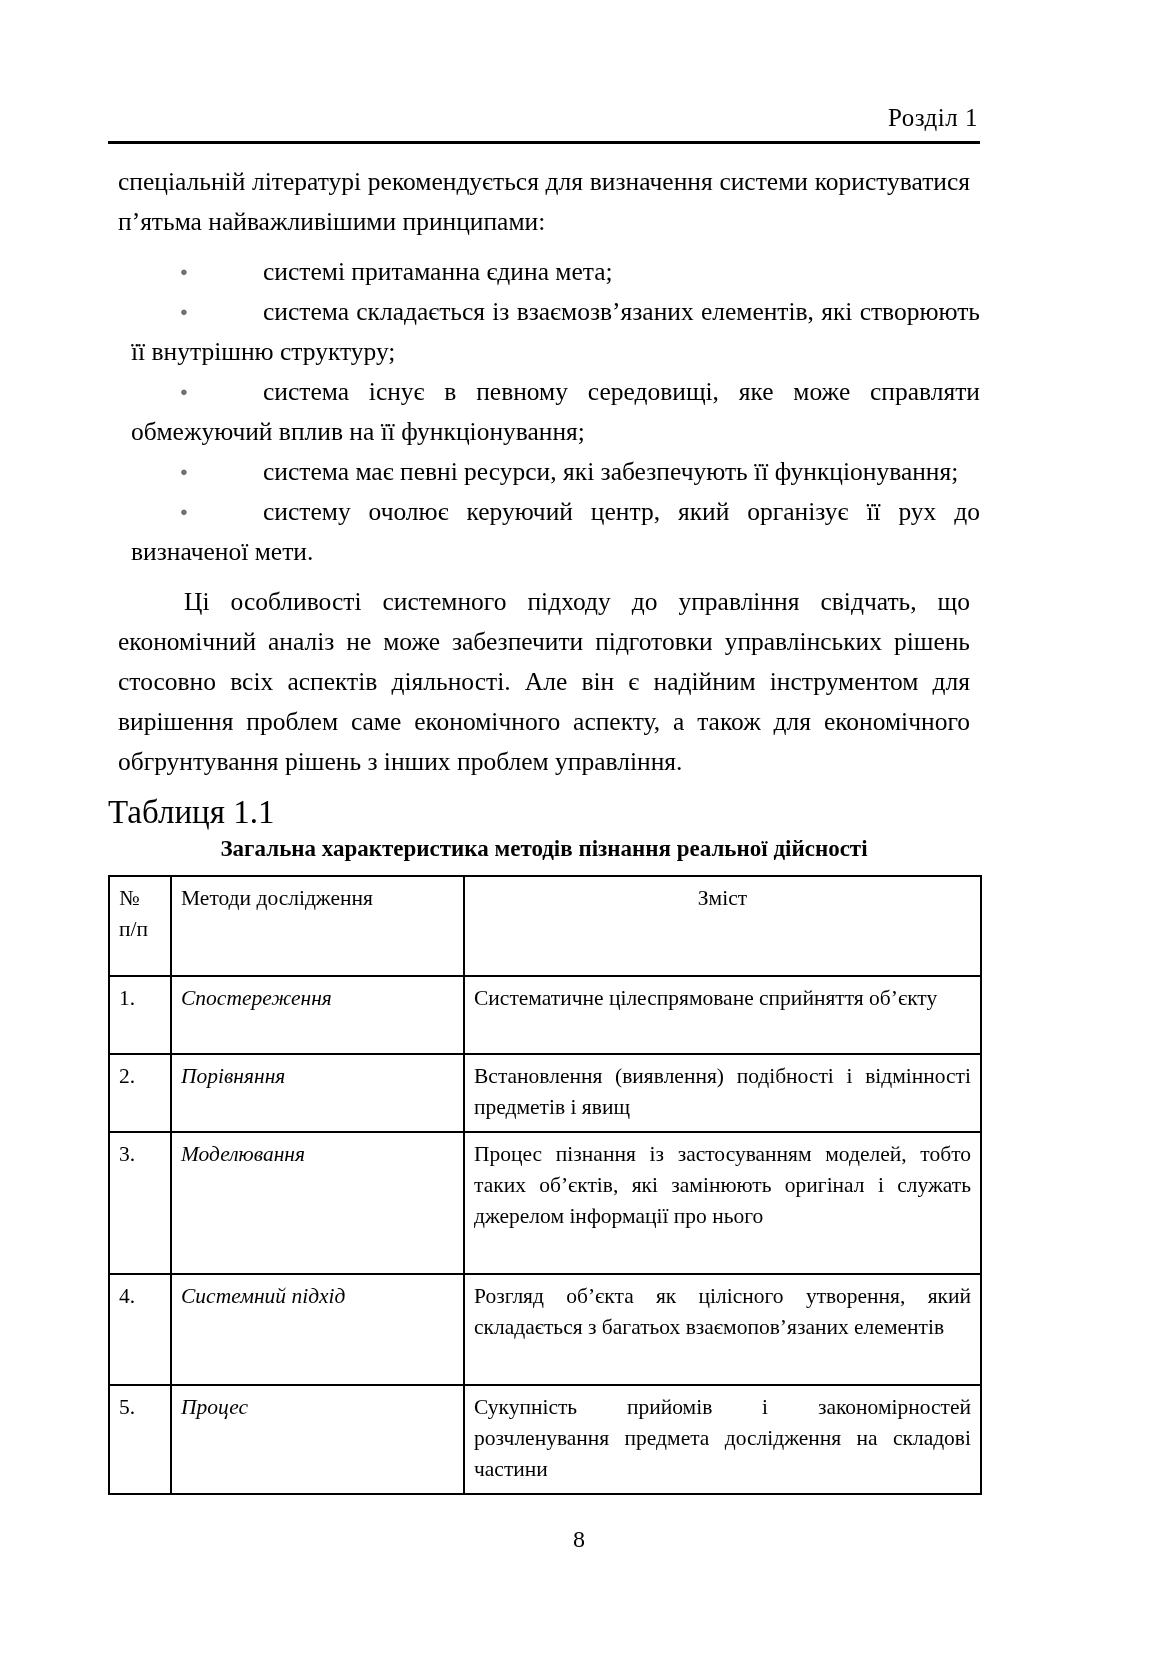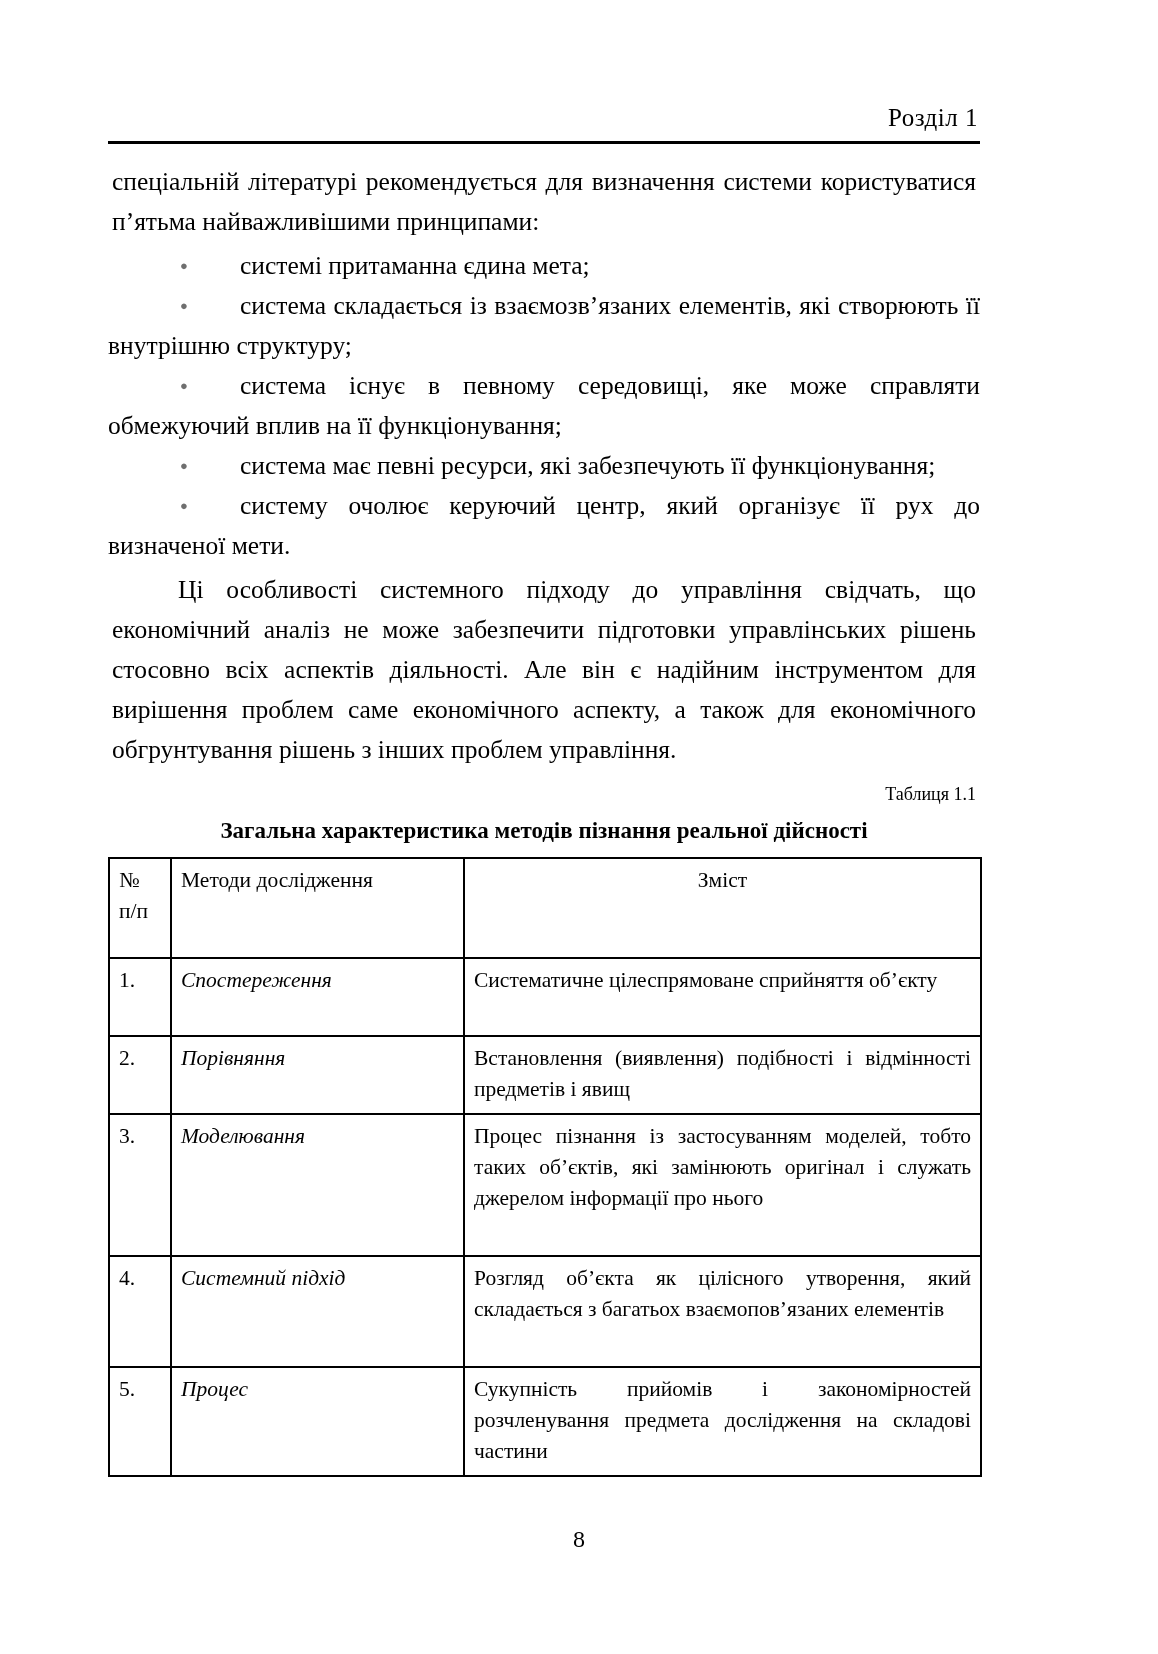--- a/index.html
+++ b/index.html
@@ -47,21 +47,21 @@
 
   
   .body-text {
     font-size: 25.5px;
     line-height: 40px;
     text-align: justify;
     text-justify: inter-word;
     margin: 0;
   }
   .para {
-    margin: 4px;
+    margin: 10px;
     text-indent: 66px;
   }
   .para.noindent { text-indent: 0; }
   .first-block { margin-top: 18px; }
 
   
   .bullet-line {
     position: relative;
     text-align: justify;
     text-justify: inter-word;
@@ -73,27 +73,27 @@
     position: absolute;
     left: 72px;
     top: 0;
     font-size: 13px;
     line-height: 40px;
     color: #6f6f6f;
   }
   .bullet-line .bullet-body {
     display: block;
     text-indent: 132px;
+    margin-left: 23px;
   }
   .bullet-line.single .bullet-body { text-align: left; }
 
   
   .table-number {
-    text-align: right;
-    font-size: 18px;
+    font-size: 33px;
     line-height: 40px;
     margin: 0;
     padding-right: 4px;
   }
   .table-title {
     text-align: center;
     font-weight: bold;
     font-size: 23px;
     line-height: 34px;
     margin: 0 0 9px 0;

